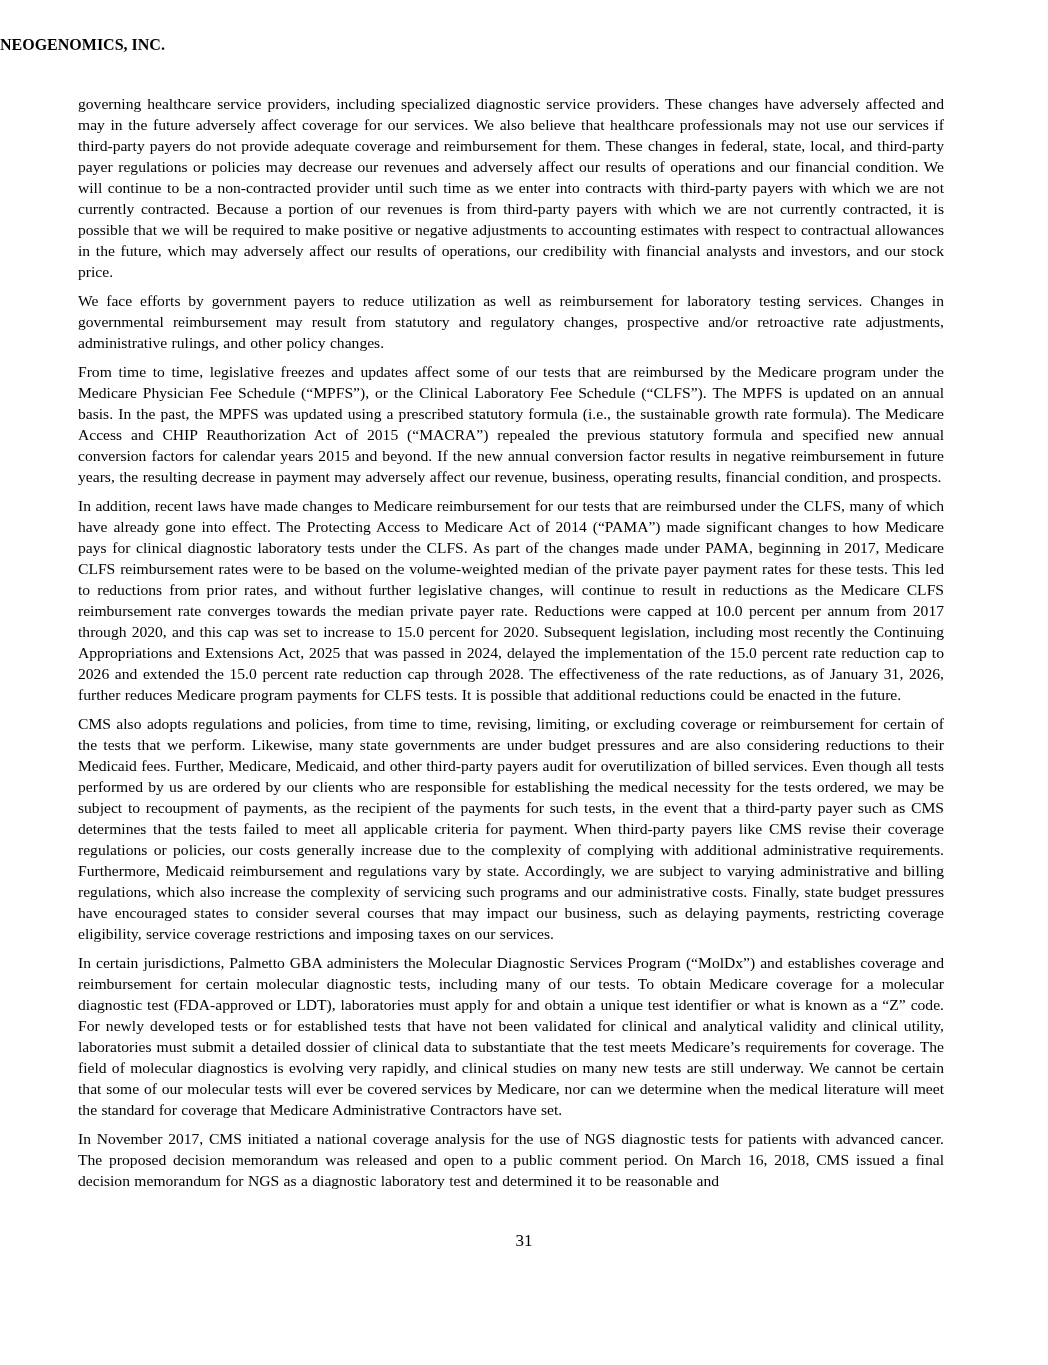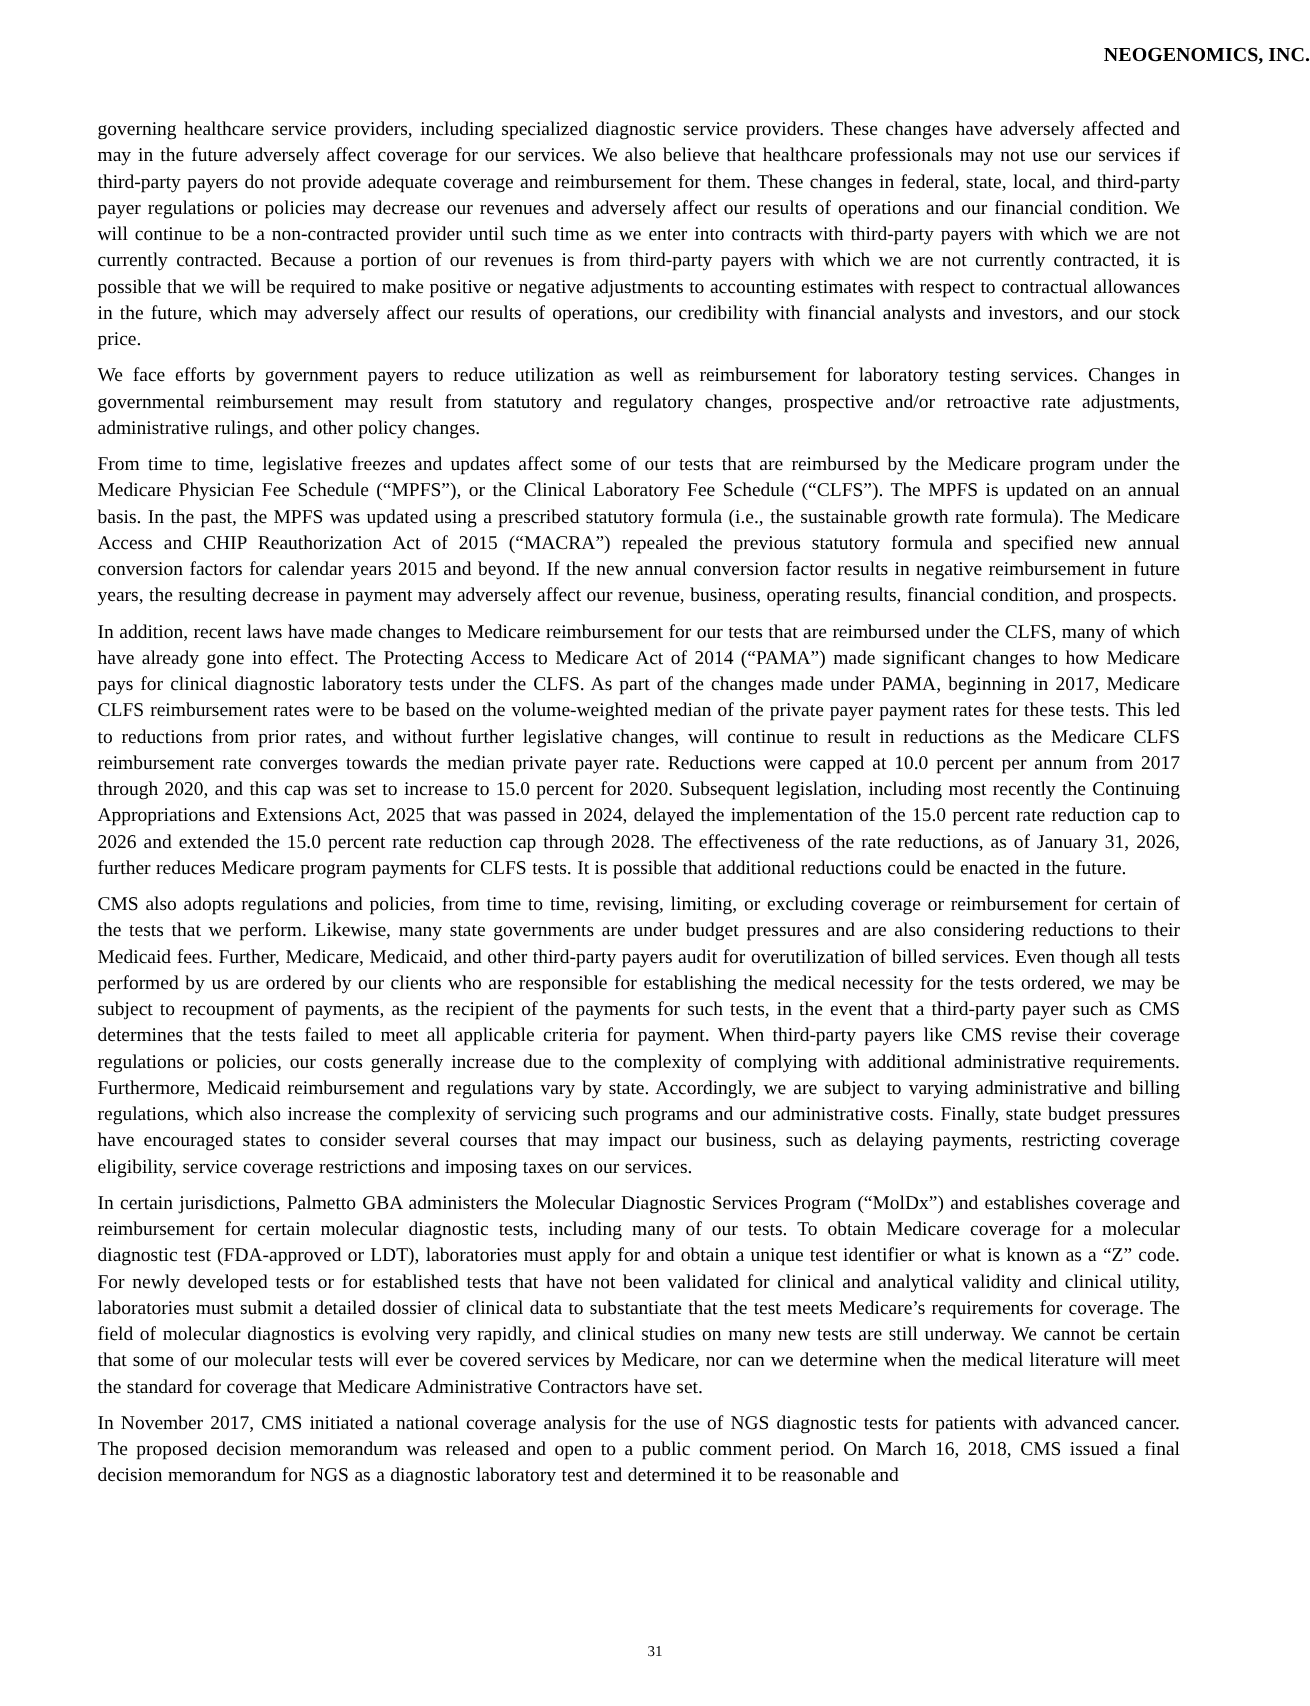--- a/index.html
+++ b/index.html
@@ -14,45 +14,45 @@
     background: #ffffff;
     color: #000000;
     font-family: "Liberation Serif", "DejaVu Serif", serif;
     overflow: hidden;
   }
   .doc-header {
     position: absolute;
     top: 36px;
     left: 0;
     width: 100%;
-    text-align: right;
+    text-align: left;
     font-weight: 700;
     font-size: 16px;
     line-height: 18px;
   }
   .doc-content {
     position: absolute;
     top: 93px;
     left: 78px;
     width: 866px;
   }
   .doc-content p.para {
     margin: 0 0 8px 0;
     text-align: justify;
     font-size: 15.6px;
     line-height: 21px;
     word-spacing: 0.5px;
   }
   .doc-footer {
     position: absolute;
-    top: 1312px;
+    top: 1232px;
     left: 0;
     width: 100%;
     text-align: center;
-    font-size: 12px;
+    font-size: 17px;
     line-height: 18px;
   }
 </style>
 </head>
 <body>
 
 <div class="doc-page">
 
   <div class="doc-header">NEOGENOMICS, INC.</div>
 

